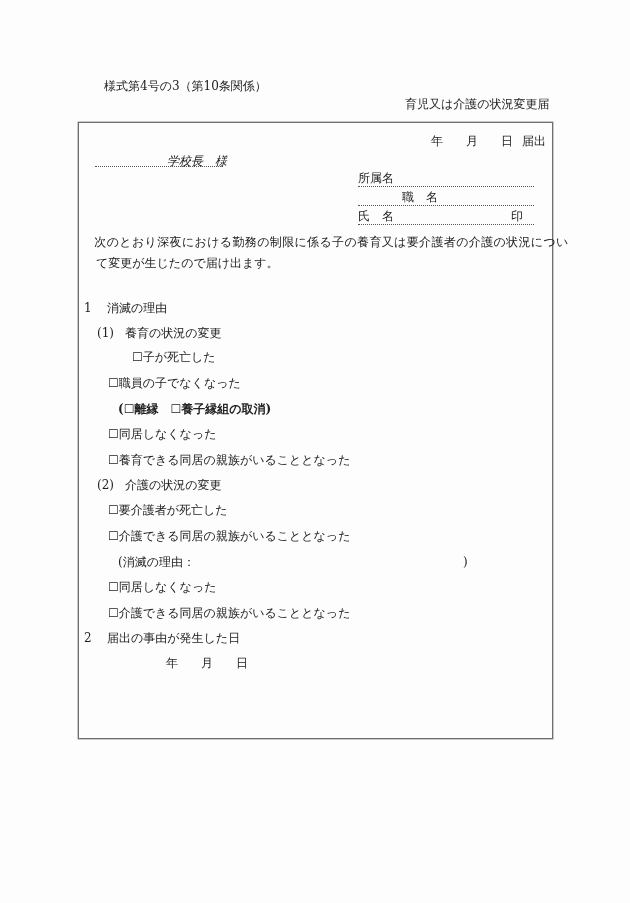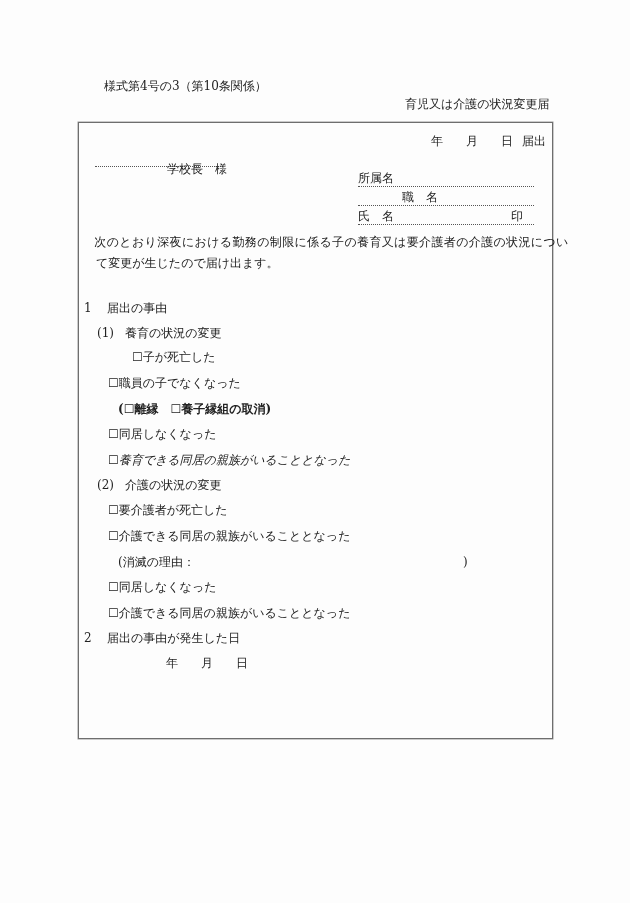--- a/index.html
+++ b/index.html
@@ -38,54 +38,54 @@
 <div class="abs" id="form-title">育児又は介護の状況変更届</div>
 
 <div id="form-box"></div>
 
 <span class="abs" style="left:431px; top:134px;">年</span>
 <span class="abs" style="left:466px; top:134px;">月</span>
 <span class="abs" style="left:501px; top:134px;">日</span>
 <span class="abs" style="left:522px; top:134px;">届出</span>
 
 <div class="dotline" style="left:95px; top:152px; width:128px; height:14px;"></div>
-<span class="abs" style="left:167px; top:162px;">学校長　様</span>
+<span class="abs" style="left:167px; top:154px;font-style:italic;">学校長　様</span>
 
 <span class="abs" style="left:358px; top:171px;">所属名</span>
 <div class="dotline" style="left:358px; top:171px; width:176px; height:15px;"></div>
 
 <span class="abs" style="left:358px; top:190px;padding-left:44px;">職　名</span>
 <div class="dotline" style="left:358px; top:190px; width:176px; height:15px;"></div>
 
 <span class="abs" style="left:358px; top:209px;">氏　名</span>
 <div class="dotline" style="left:358px; top:209px; width:176px; height:15px;"></div>
 <span class="abs" style="left:511px; top:209px;">印</span>
 
 <div class="abs" style="left:82px; top:235px; letter-spacing:0.35px;">　次のとおり深夜における勤務の制限に係る子の養育又は要介護者の介護の状況につい</div>
 <div class="abs" style="left:96px; top:256px;">て変更が生じたので届け出ます。</div>
 
 <span class="abs" style="left:84px; top:301px;">1</span>
-<span class="abs" style="left:107px; top:301px;">届出の事由</span>
+<span class="abs" style="left:107px; top:301px;">消滅の理由</span>
 
 <span class="abs" style="left:97px; top:326px;">(1)</span>
 <span class="abs" style="left:125px; top:326px;">養育の状況の変更</span>
 
 <div class="abs" style="left:108px; top:350px;margin-left:24px;">
   <span class="cb">☐</span><span>子が死亡した</span>
 </div>
 <div class="abs" style="left:108px; top:376px;text-align:right;">
   <span class="cb">☐</span><span>職員の子でなくなった</span>
 </div>
 <div class="abs" style="left:118px; top:402px;font-weight:bold;">
   <span>(</span><span class="cb">☐</span><span>離縁</span><span style="display:inline-block; width:12px;"></span><span class="cb">☐</span><span>養子縁組の取消</span><span>)</span>
 </div>
 <div class="abs" style="left:108px; top:427px;">
   <span class="cb">☐</span><span>同居しなくなった</span>
 </div>
-<div class="abs" style="left:108px; top:453px;font-style:italic;">
+<div class="abs" style="left:108px; top:453px;">
   <span class="cb">☐</span><span>養育できる同居の親族がいることとなった</span>
 </div>
 
 <span class="abs" style="left:97px; top:478px;">(2)</span>
 <span class="abs" style="left:125px; top:478px;">介護の状況の変更</span>
 
 <div class="abs" style="left:108px; top:503px;">
   <span class="cb">☐</span><span>要介護者が死亡した</span>
 </div>
 <div class="abs" style="left:108px; top:529px;">

